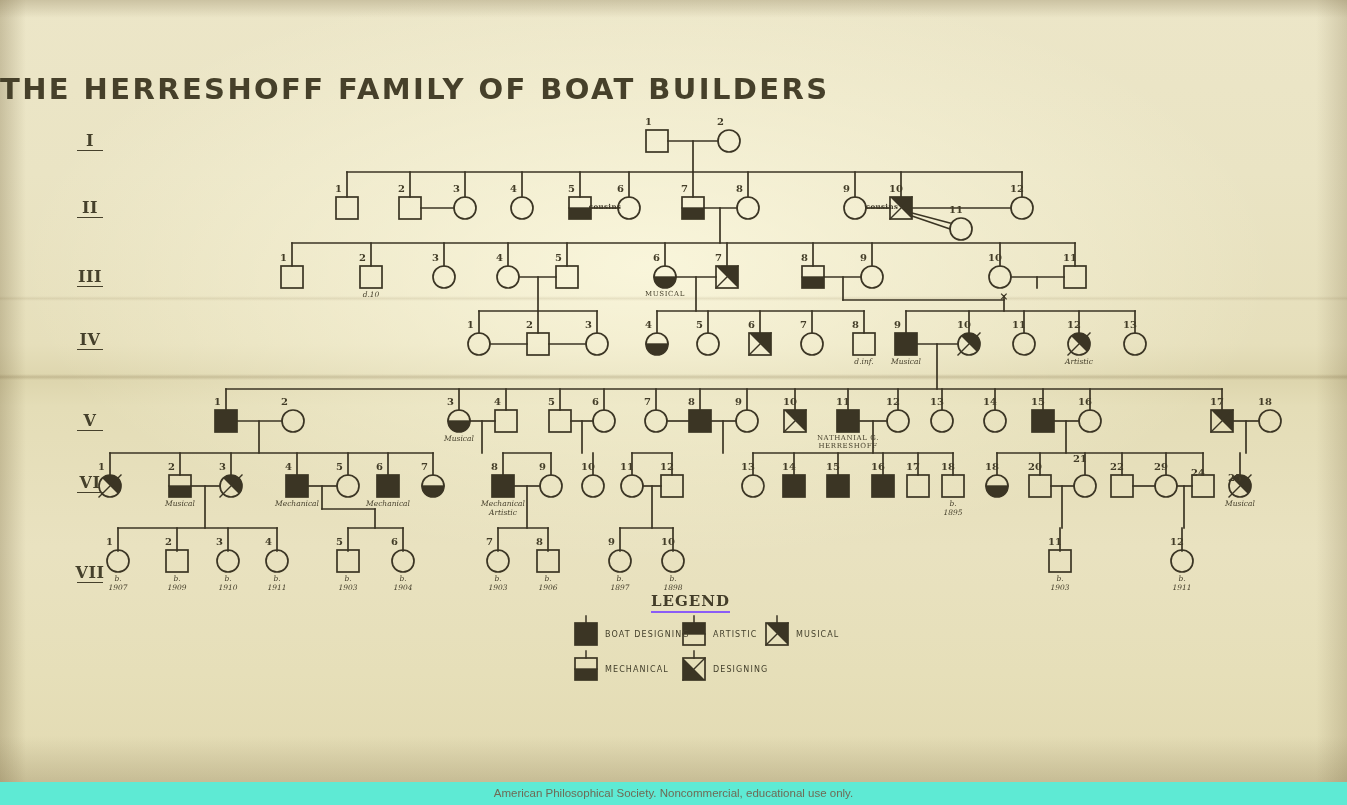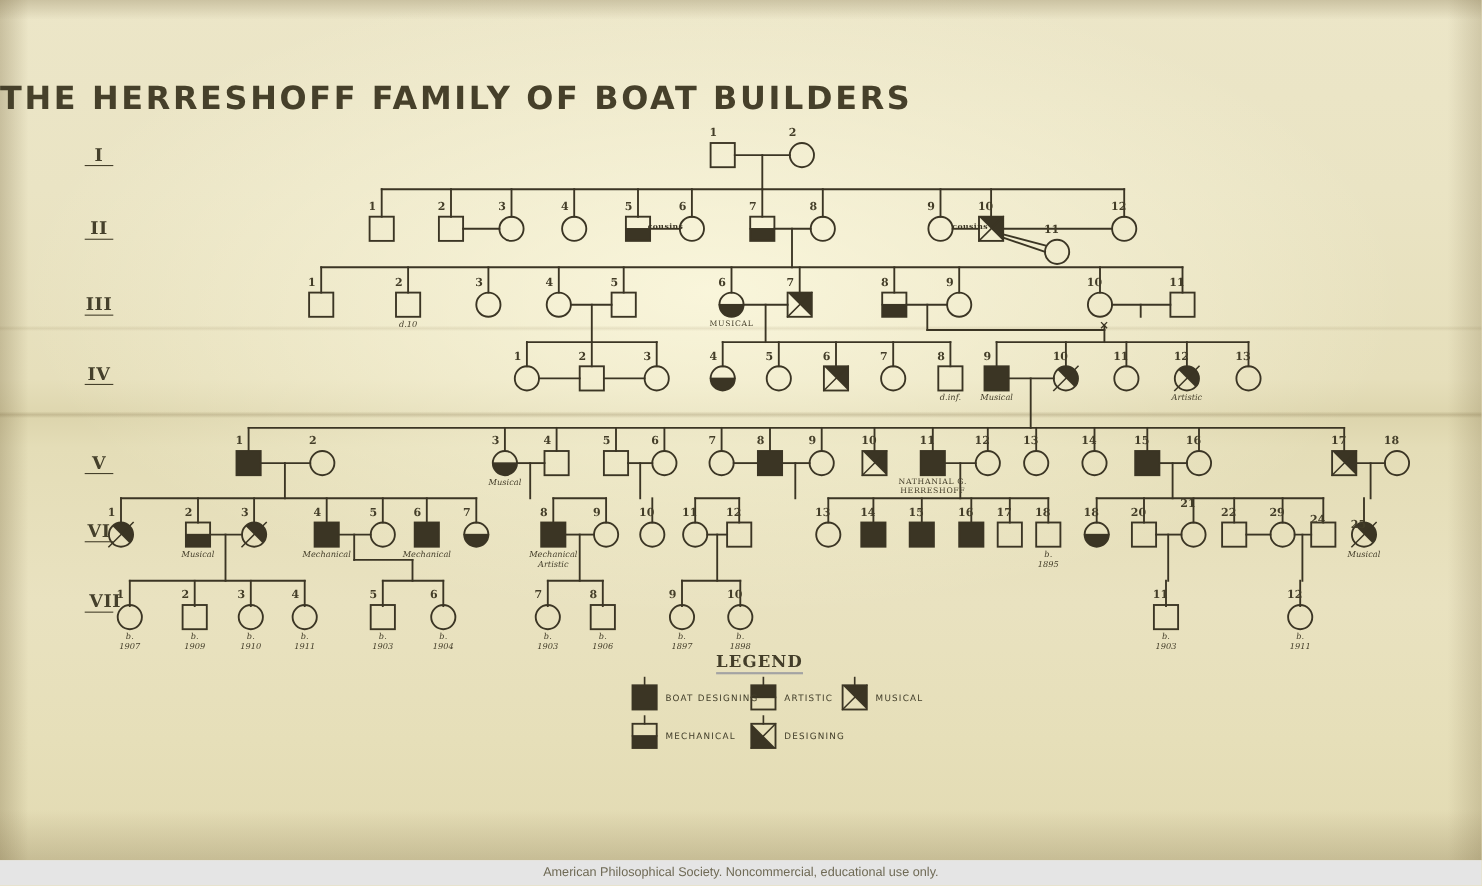--- a/index.html
+++ b/index.html
@@ -42,38 +42,38 @@
   .genlabel{
     position:absolute;font-family:"DejaVu Serif", serif;font-weight:bold;
     font-size:16px;color:#45402b;letter-spacing:.5px;
     text-align:center;width:40px;
   }
   .genlabel::after{content:"";display:block;height:1px;background:#45402b;margin:0 7px;}
 
   #legendtitle{
     position:absolute;left:651px;top:592px;
     font-family:"DejaVu Serif", serif;font-weight:bold;font-size:15px;
-    color:#433d29;letter-spacing:1px;border-bottom:2px solid #a3a3a3;padding-bottom:1px;
+    color:#433d29;letter-spacing:1px;border-bottom:2px solid #8b5cf6;padding-bottom:1px;
   }
   .legtext{
     position:absolute;font-family:"DejaVu Sans", sans-serif;font-size:8px;
     color:#44402c;letter-spacing:1.1px;white-space:nowrap;
   }
   .nodenum{
     position:absolute;font-family:"DejaVu Serif", serif;font-weight:bold;font-size:10px;
     color:#433d28;white-space:nowrap;
   }
   .nodelabel{
     position:absolute;font-family:"DejaVu Serif", serif;font-size:7.5px;
     color:#453f2b;white-space:nowrap;text-align:center;
     transform:translateX(-50%);font-style:italic;
   }
   .nodelabel.caps{font-style:normal;letter-spacing:.6px;font-size:7px;}
   #footer{
-    position:absolute;left:0;top:782px;width:1347px;height:23px;background:#e5e5e5;
+    position:absolute;left:0;top:782px;width:1347px;height:23px;background:#5eead4;
   }
   #footer span{
     display:block;text-align:center;line-height:23px;
     font-family:"Liberation Sans", sans-serif;font-size:11.5px;color:#6f6a55;
   }
 </style>
 </head>
 <body>
 
 <div id="paper"></div>
@@ -1213,21 +1213,21 @@
     <div class="nodenum" style="left: 1048px; top: 536px;">11</div>
     <div class="nodelabel" style="left: 1060px; top: 574px;">b.<br>1903</div>
     <div class="nodenum" style="left: 1170px; top: 536px;">12</div>
     <div class="nodelabel" style="left: 1182px; top: 574px;">b.<br>1911</div>
     <div class="genlabel" style="left: 70px; top: 131px;">I</div>
     <div class="genlabel" style="left: 70px; top: 198px;">II</div>
     <div class="genlabel" style="left: 70px; top: 267px;">III</div>
     <div class="genlabel" style="left: 70px; top: 330px;">IV</div>
     <div class="genlabel" style="left: 70px; top: 411px;">V</div>
     <div class="genlabel" style="left: 70px; top: 473px;">VI</div>
-    <div class="genlabel" style="left: 70px; top: 537px; text-align: right;">VII</div>
+    <div class="genlabel" style="left: 70px; top: 563px;">VII</div>
     <div style="position: absolute; left: 605px; top: 206px; transform: translate(-50%, -50%); color: rgb(59, 53, 36); font-family: &quot;DejaVu Serif&quot;, serif; font-size: 7px; font-weight: bold; letter-spacing: 0.4px;">cousins</div>
     <div style="position: absolute; left: 882px; top: 206px; transform: translate(-50%, -50%); color: rgb(59, 53, 36); font-family: &quot;DejaVu Serif&quot;, serif; font-size: 7px; font-weight: bold; letter-spacing: 0.4px;">cousins</div>
     <div style="position: absolute; left: 1004px; top: 296px; transform: translate(-50%, -50%); color: rgb(59, 53, 36); font-family: &quot;DejaVu Serif&quot;, serif; font-size: 11px; font-weight: bold; letter-spacing: 0.4px;">×</div>
     <div class="legtext" style="left: 605px; top: 630px;">BOAT DESIGNING</div>
     <div class="legtext" style="left: 713px; top: 630px;">ARTISTIC</div>
     <div class="legtext" style="left: 796px; top: 630px;">MUSICAL</div>
     <div class="legtext" style="left: 605px; top: 665px;">MECHANICAL</div>
     <div class="legtext" style="left: 713px; top: 665px;">DESIGNING</div>
   </div>
 

